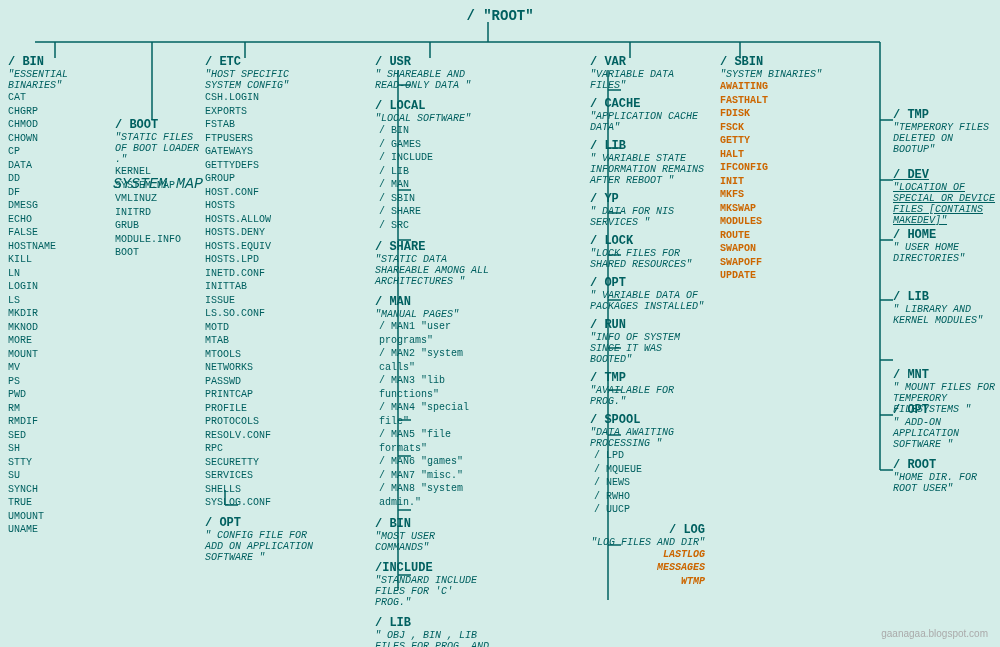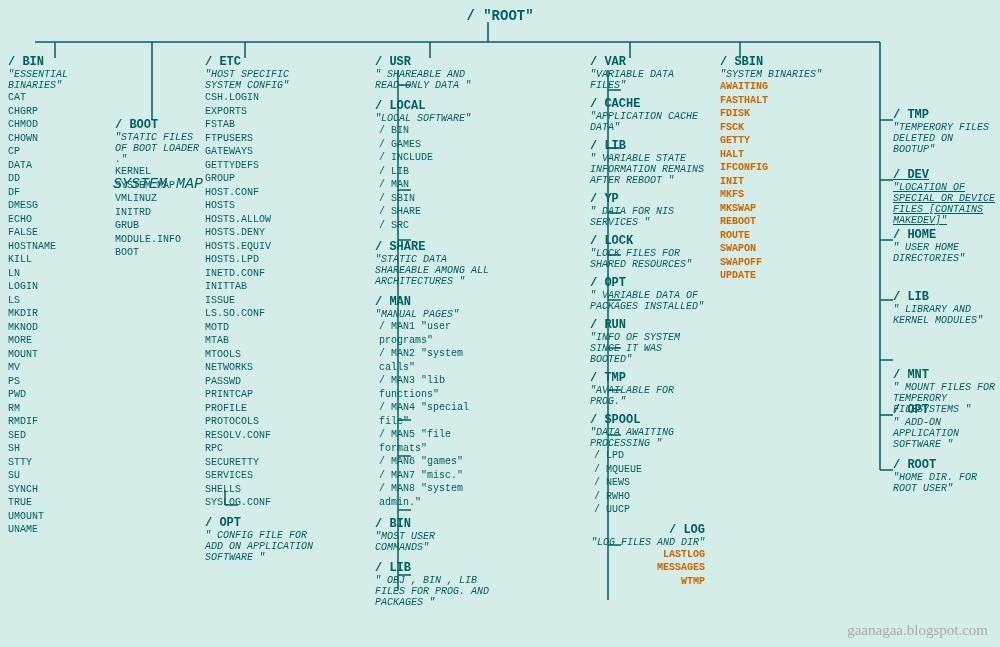--- a/index.html
+++ b/index.html
@@ -36,22 +36,22 @@
     }
     .highlight-orange {
       color: #cc6600;
       font-weight: bold;
     }
     .watermark {
       position: absolute;
       bottom: 8px;
       right: 12px;
       color: #aaa;
-      font-size: 15px;
-      font-family: Liberation Serif, serif;
+      font-size: 10px;
+      font-family: Liberation Sans, sans-serif;
     }
     
     .lines-svg {
       position: absolute;
       top: 0;
       left: 0;
       width: 1000px;
       height: 647px;
       pointer-events: none;
     }
@@ -194,20 +194,24 @@
       <div class="file-list" style="padding-left:4px;">
         / MAN1 "user programs"<br>/ MAN2 "system calls"<br>/ MAN3 "lib functions"<br>/ MAN4 "special file"<br>/ MAN5 "file formats"<br>/ MAN6 "games"<br>/ MAN7 "misc."<br>/ MAN8 "system admin."
       </div>
     </div>
 
     <div style="margin-top:8px;">
       <div class="dir-name">/ BIN</div>
       <div class="dir-desc">"MOST USER COMMANDS"</div>
     </div>
 
+    <div style="margin-top:8px;">
+      <div class="dir-name">/INCLUDE</div>
+      <div class="dir-desc">"STANDARD INCLUDE FILES FOR 'C' PROG."</div>
+    </div>
 
     <div style="margin-top:8px;">
       <div class="dir-name">/ LIB</div>
       <div class="dir-desc">" OBJ , BIN , LIB FILES FOR PROG. AND PACKAGES "</div>
     </div>
 
   </div>
 
   <div style="position:absolute; left:590px; top:55px; width:115px;">
     <div class="dir-name">/ VAR</div>
@@ -252,21 +256,21 @@
       <div class="dir-name">/ SPOOL</div>
       <div class="dir-desc">"DATA AWAITING PROCESSING "</div>
       <div class="file-list" style="padding-left:4px;">
         / LPD<br>/ MQUEUE<br>/ NEWS<br>/ RWHO<br>/ UUCP
       </div>
     </div>
 
     <div style="margin-top:6px;text-align:right;">
       <div class="dir-name">/ LOG</div>
       <div class="dir-desc">"LOG FILES AND DIR"</div>
-      <div class="file-list" style="padding-left:4px;">
+      <div class="file-list" style="padding-left:4px;font-style:italic;">
         <span class="highlight-orange">LASTLOG</span><br>
         <span class="highlight-orange">MESSAGES</span><br>
         <span class="highlight-orange">WTMP</span>
       </div>
     </div>
   </div>
 
   <div style="position:absolute; left:720px; top:55px; width:110px;">
     <div class="dir-name">/ SBIN</div>
     <div class="dir-desc">"SYSTEM BINARIES"</div>
@@ -274,21 +278,21 @@
       <span class="highlight-orange">AWAITING</span><br>
       <span class="highlight-orange">FASTHALT</span><br>
       <span class="highlight-orange">FDISK</span><br>
       <span class="highlight-orange">FSCK</span><br>
       <span class="highlight-orange">GETTY</span><br>
       <span class="highlight-orange">HALT</span><br>
       <span class="highlight-orange">IFCONFIG</span><br>
       <span class="highlight-orange">INIT</span><br>
       <span class="highlight-orange">MKFS</span><br>
       <span class="highlight-orange">MKSWAP</span><br>
-      <span class="highlight-orange">REBOOT</span><br>
+      <span class="highlight-orange">MODULES</span><br>
       <span class="highlight-orange">ROUTE</span><br>
       <span class="highlight-orange">SWAPON</span><br>
       <span class="highlight-orange">SWAPOFF</span><br>
       <span class="highlight-orange">UPDATE</span>
     </div>
   </div>
 
   <div style="position:absolute; left:893px; top:108px; width:105px;">
     <div class="dir-name">/ TMP</div>
     <div class="dir-desc">"TEMPERORY FILES DELETED ON BOOTUP"</div>

